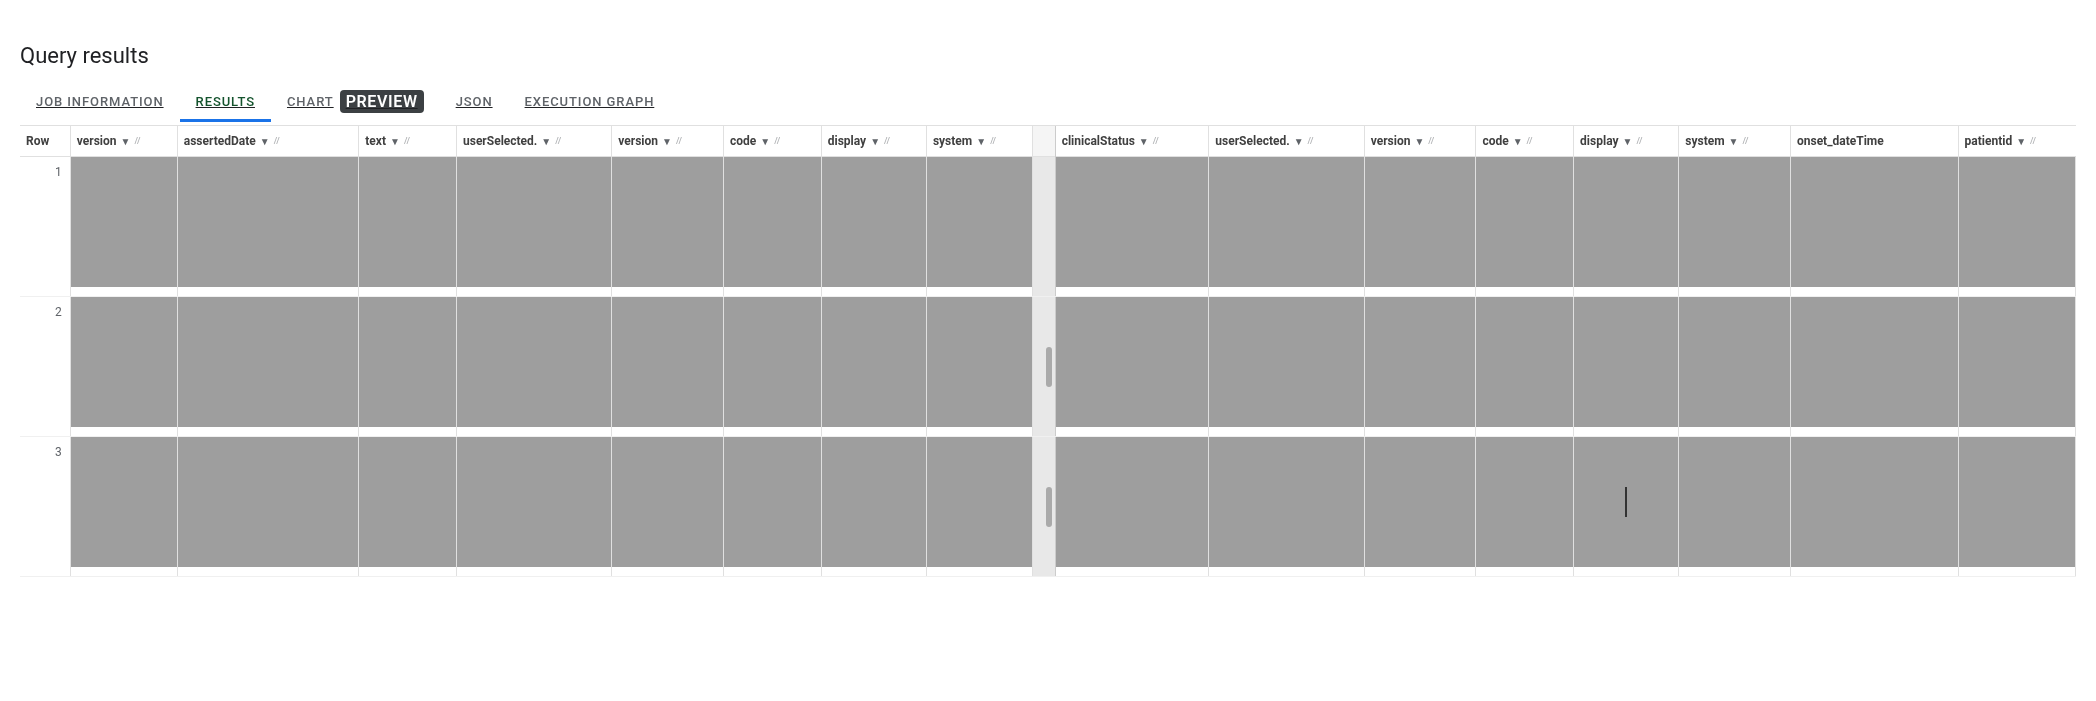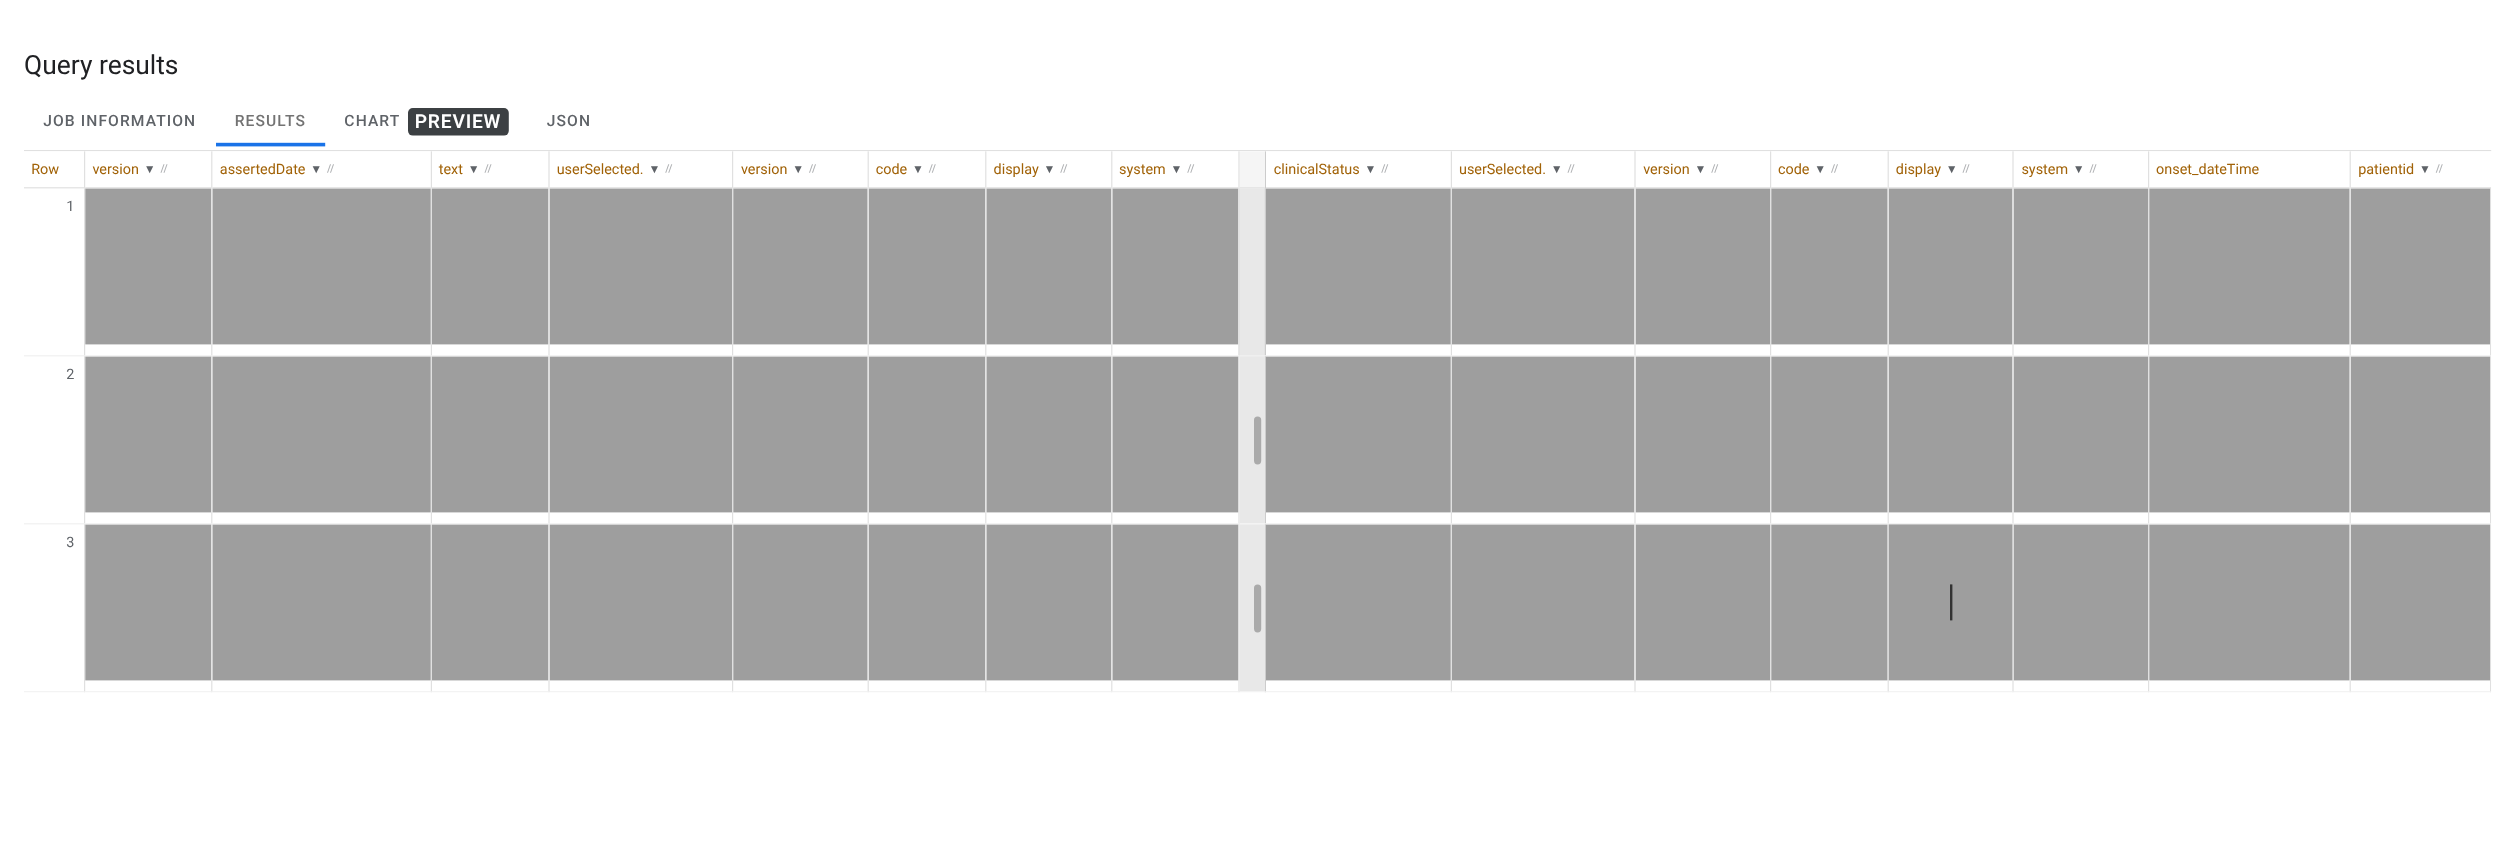--- a/index.html
+++ b/index.html
@@ -28,37 +28,38 @@
       font-weight: 400;
       color: #202124;
       margin-bottom: 12px;
     }
 
     .tabs-bar {
       display: flex;
       align-items: center;
       border-bottom: 1px solid #e0e0e0;
       gap: 0;
+      text-decoration: underline;
     }
 
     .tab {
       padding: 10px 16px;
       font-size: 13px;
       font-weight: 500;
       color: #5f6368;
       cursor: pointer;
       letter-spacing: 0.07em;
       text-transform: uppercase;
       border-bottom: 3px solid transparent;
       margin-bottom: -1px;
       white-space: nowrap;
     }
 
     .tab.active {
-      color: #737373;
+      color: #14532d;
       border-bottom: 3px solid #1a73e8;
     }
 
     .tab.with-badge {
       display: flex;
       align-items: center;
       gap: 6px;
     }
 
     .tab-badge {
@@ -105,22 +106,22 @@
     }
 
     .th-content {
       display: flex;
       align-items: center;
       gap: 4px;
     }
 
     .th-label {
       font-size: 12px;
-      font-weight: 400;
-      color: #a16207;
+      font-weight: 700;
+      color: #404040;
     }
 
     .sort-icon {
       font-size: 10px;
       color: #5f6368;
     }
 
     td {
       padding: 0;
       vertical-align: top;
@@ -193,20 +194,21 @@
   <h1 class="page-title">Query results</h1>
 
   <div class="tabs-bar">
     <div class="tab">JOB INFORMATION</div>
     <div class="tab active">RESULTS</div>
     <div class="tab with-badge">
       <span>CHART</span>
       <span class="tab-badge">PREVIEW</span>
     </div>
     <div class="tab">JSON</div>
+    <div class="tab">EXECUTION GRAPH</div>
   </div>
 
   <div class="table-container">
     <table>
       <thead>
         <tr>
           <th class="col-row-num">
             <div class="th-content">
               <span class="th-label">Row</span>
             </div>

